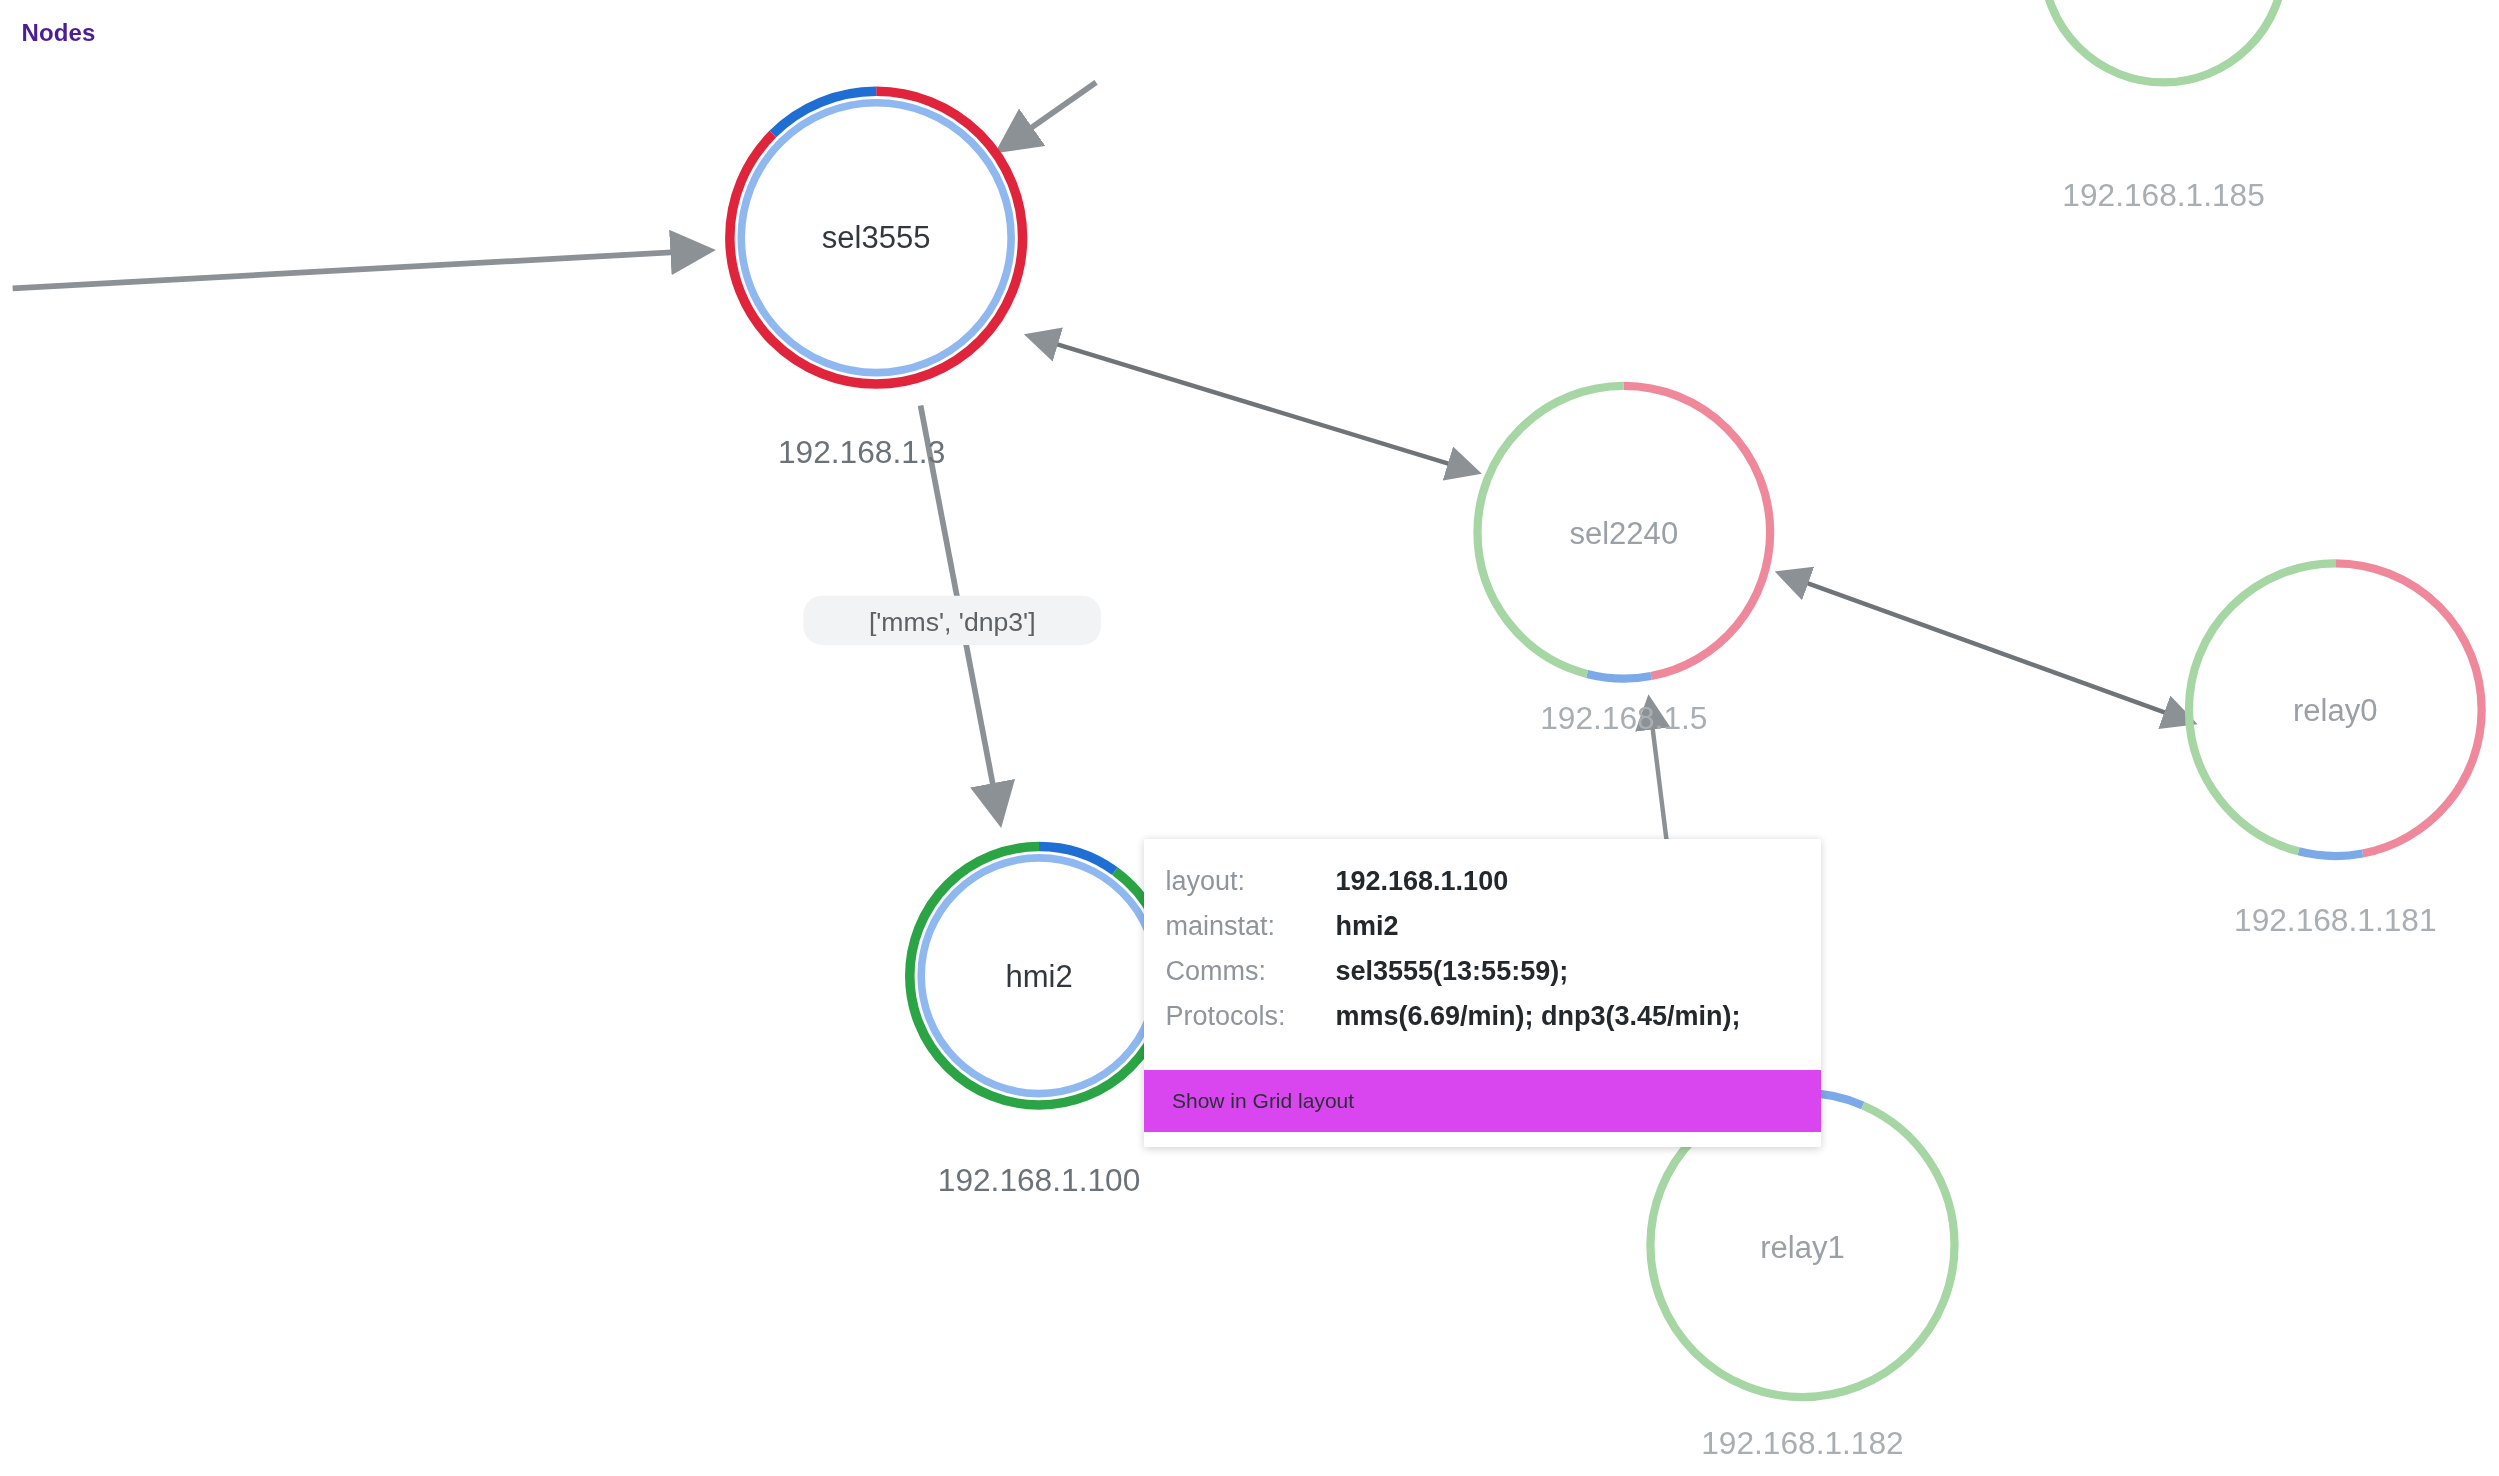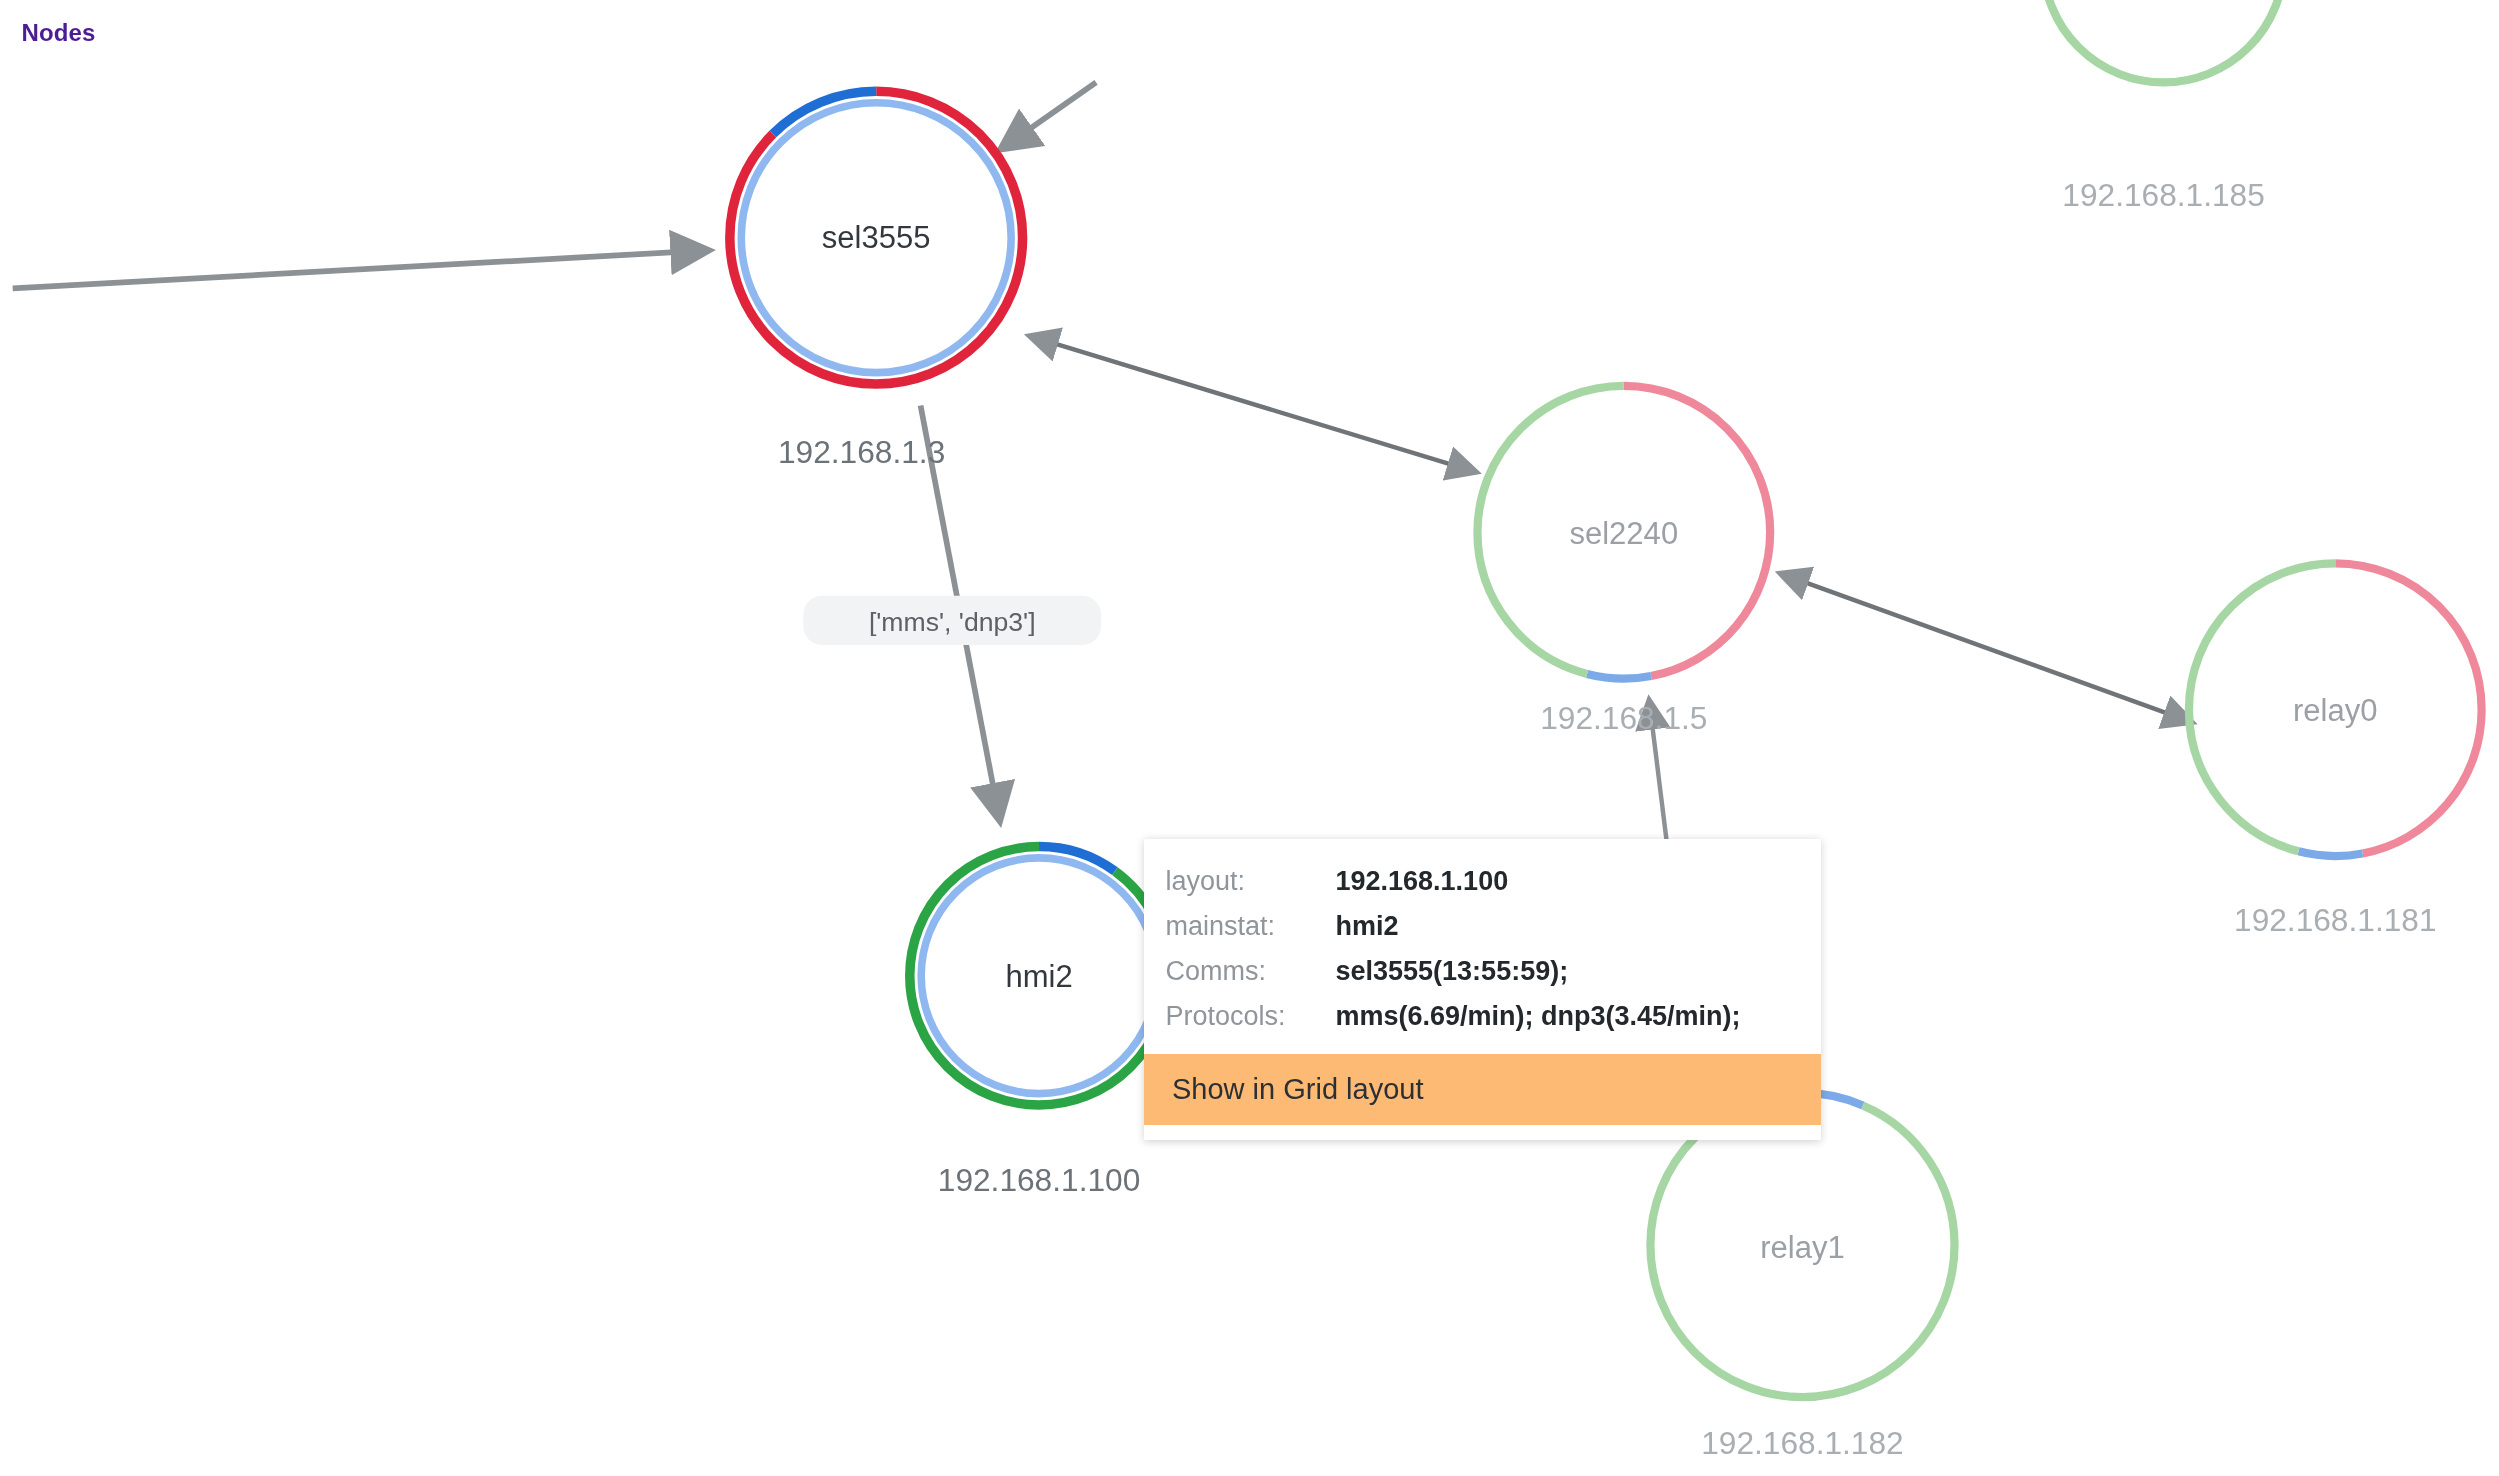--- a/index.html
+++ b/index.html
@@ -73,37 +73,37 @@
   }
   #tooltip-body {
     padding: 27px 0 21.5px 21.5px;
   }
   .tt-row {
     display: flex;
     align-items: baseline;
     margin-bottom: 14px;
     white-space: nowrap;
   }
-  .tt-row:last-child { margin-bottom: 0; align-items: center; }
+  .tt-row:last-child { margin-bottom: 16px; align-items: center; }
   .tt-key {
     width: 170px;
     flex: 0 0 170px;
     font-size: 27px;
     color: #8f959b;
     font-weight: 400;
   }
   .tt-val {
     font-size: 27px;
     color: #23282d;
     font-weight: 700;
   }
   #tooltip-action {
-    background: #fdba74;
+    background: #d946ef;
     padding: 19px 0 19px 28px;
-    font-size: 29px;
+    font-size: 21px;
     color: #2b3035;
     cursor: pointer;
   }
   #tooltip-foot {
     height: 15px;
     background: #ffffff;
   }
 
   
   #legend {

